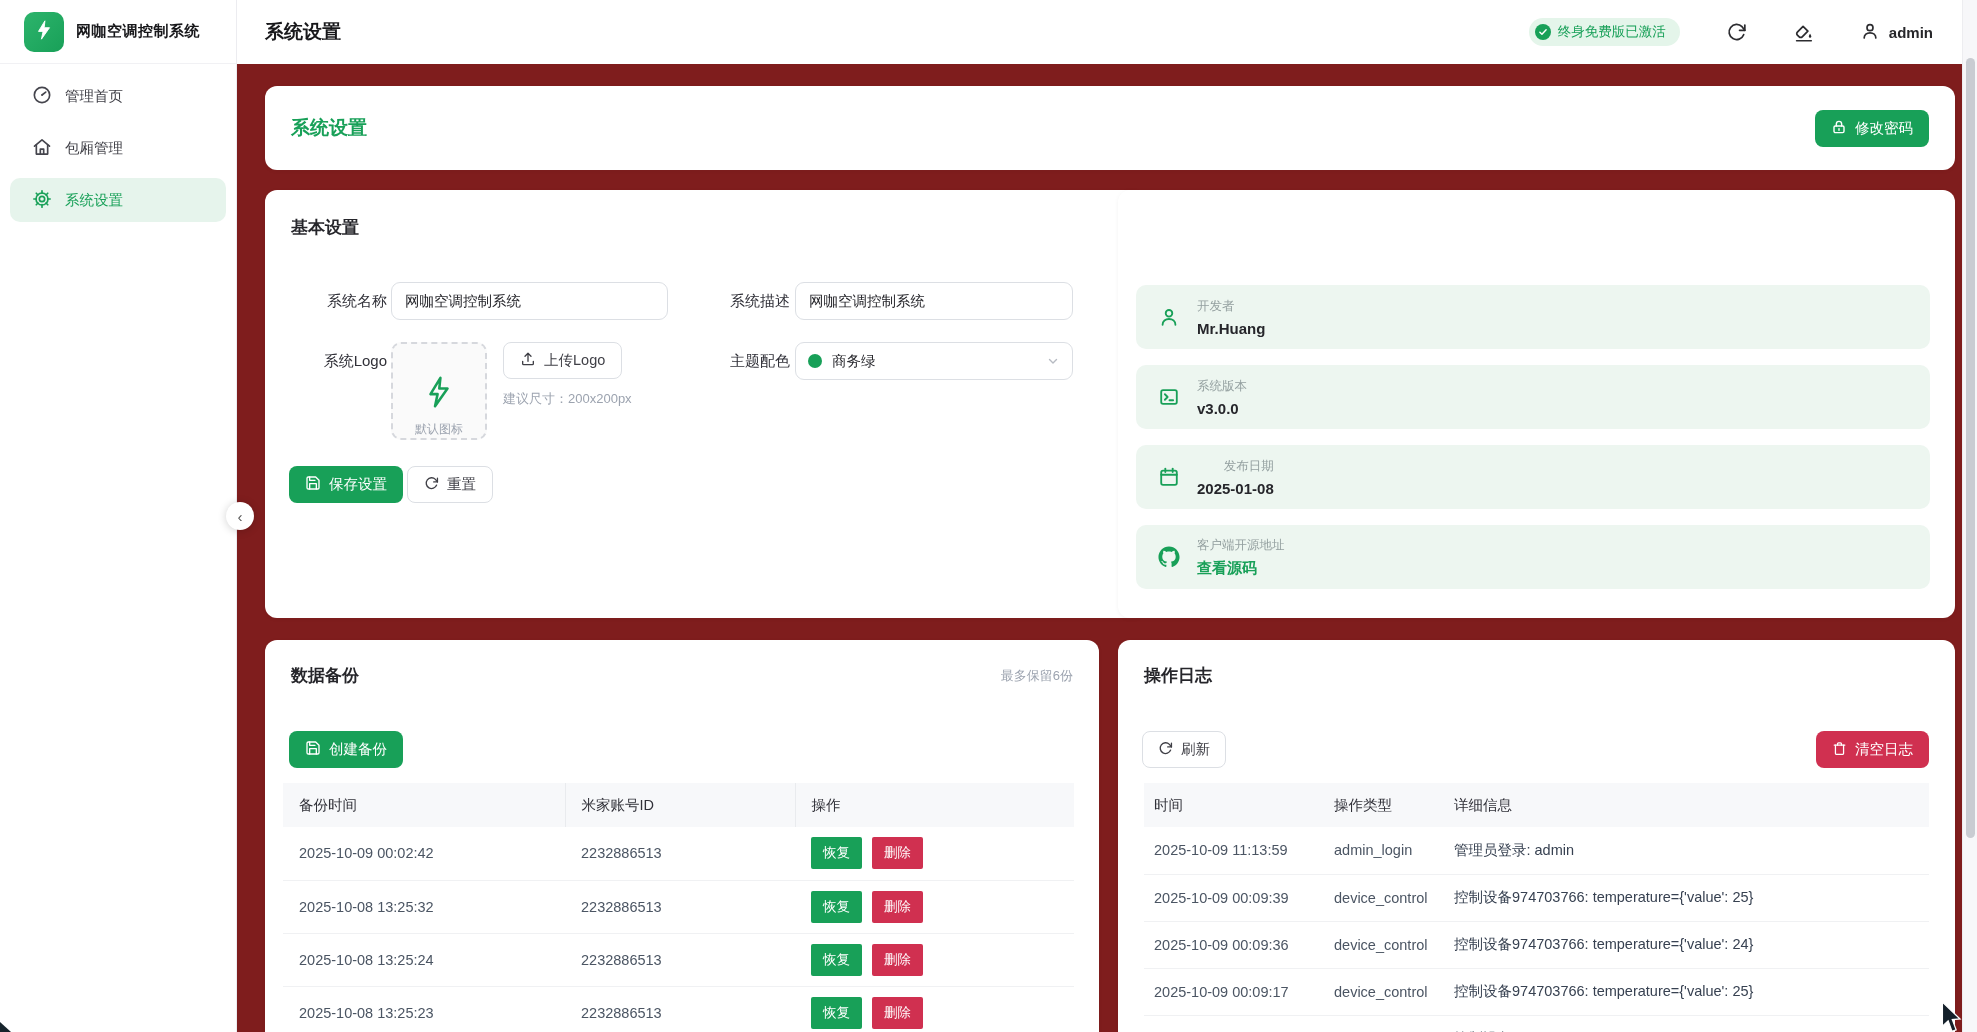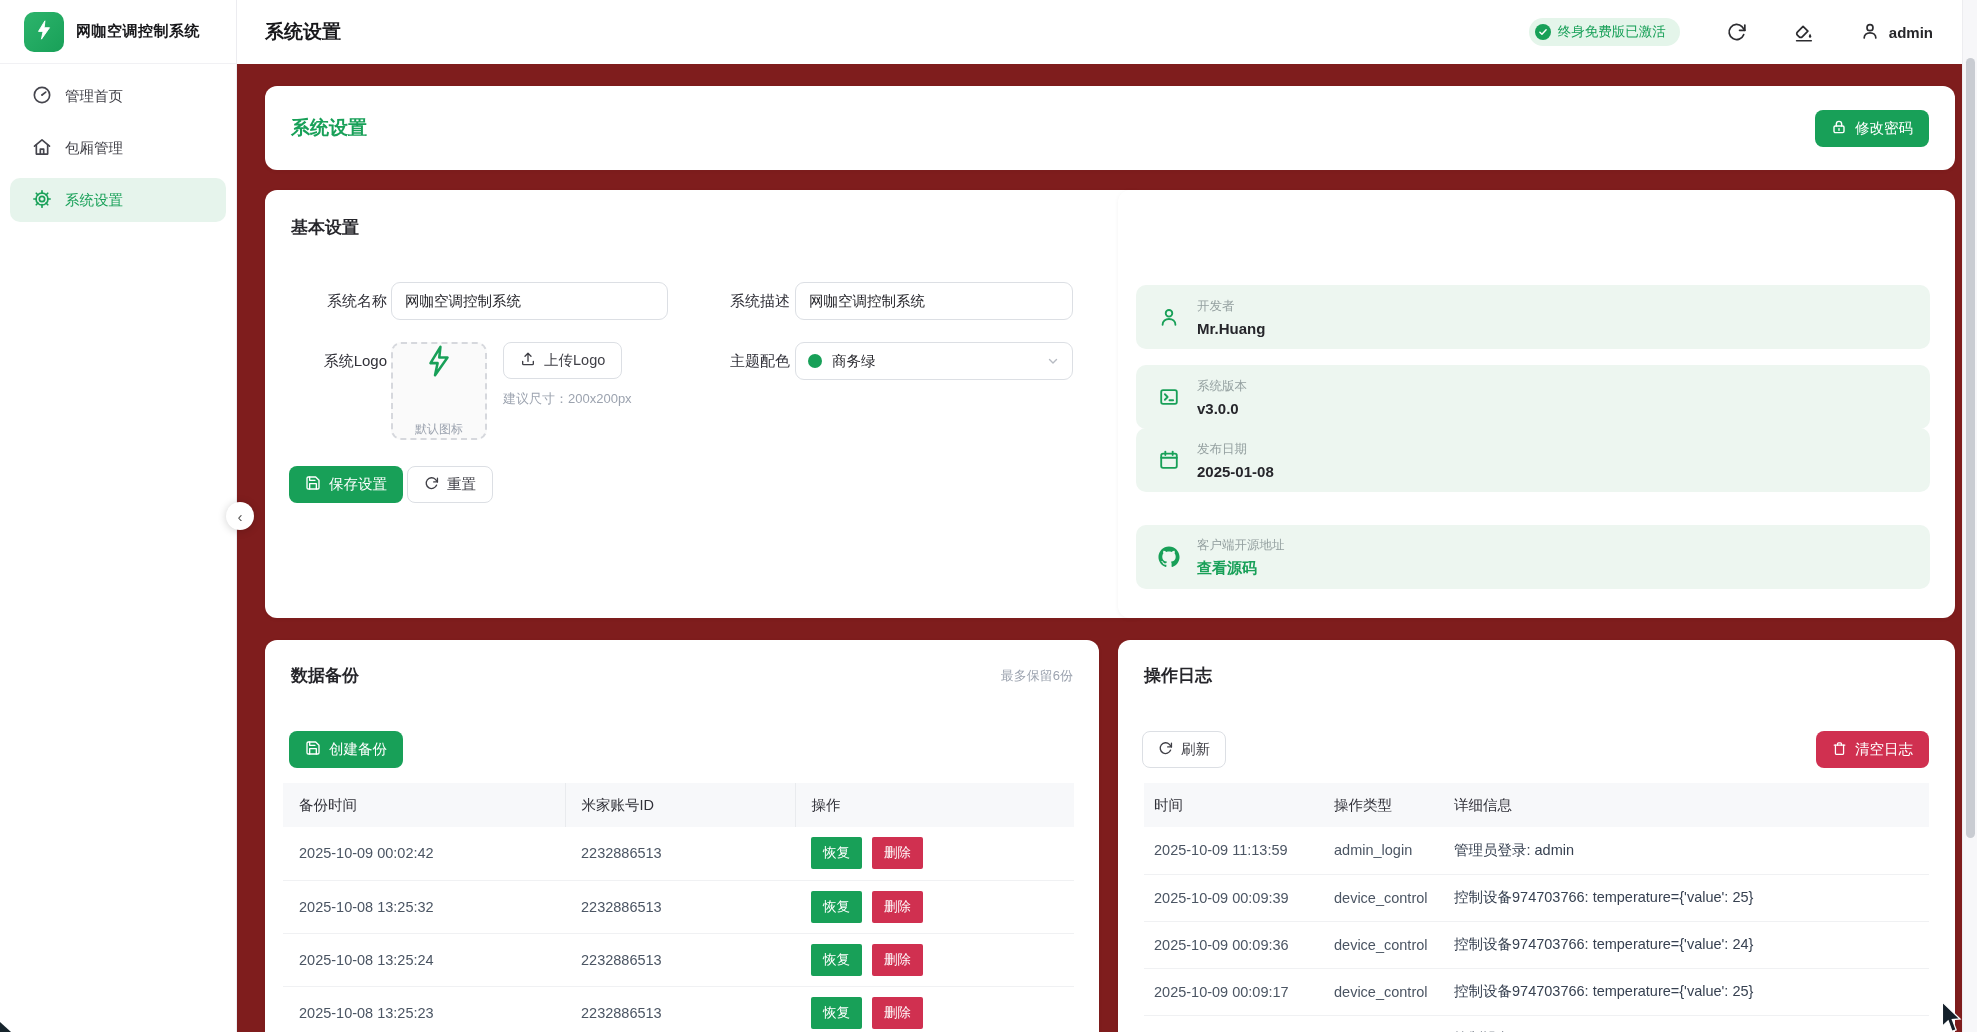--- a/index.html
+++ b/index.html
@@ -35,21 +35,21 @@
   .page-title { color:#18a058; font-size:19px; font-weight:bold; }
 
   .btn { display:inline-flex; align-items:center; justify-content:center; gap:8px; border-radius:8px; font-size:14.5px; cursor:pointer; border:none; font-family:inherit; }
   .btn-green { background:#18a058; color:#fff; }
   .btn-red { background:#d03050; color:#fff; }
   .btn-plain { background:#fff; color:#3f3f46; border:1px solid #dcdfe4; }
 
   .basic-card { left:265px; top:190px; width:880px; height:428px; padding:26px; }
   .form-label { position:absolute; height:38px; line-height:38px; font-size:15px; color:#303038; text-align:right; }
   .ipt { position:absolute; height:38px; border:1px solid #dcdfe4; border-radius:9px; padding:0 13px; font-size:14.5px; color:#26262b; background:#fff; font-family:inherit; outline:none; }
-  .logo-drop { position:absolute; left:126px; top:152px; width:96px; height:98px; border:2px dashed #d6d8dd; border-radius:10px; background:#fafafa; display:flex; flex-direction:column; align-items:center; justify-content:space-between; gap:8px; cursor:pointer; }
+  .logo-drop { position:absolute; left:126px; top:152px; width:96px; height:98px; border:2px dashed #d6d8dd; border-radius:10px; background:#fafafa; display:flex; flex-direction:column; align-items:center; justify-content:flex-end; gap:8px; cursor:pointer; }
   .logo-drop-text { font-size:12px; color:#9ca3af; }
   .upload-btn { position:absolute; left:238px; top:152px; height:37px; padding:0 16px; }
   .upload-hint { position:absolute; left:238px; top:200px; font-size:13px; color:#9ca3af; }
   .theme-select { position:absolute; left:530px; top:152px; width:278px; height:38px; border:1px solid #dcdfe4; border-radius:9px; display:flex; align-items:center; padding:0 12px; gap:10px; font-size:14.5px; color:#26262b; cursor:pointer; background:#fff; }
   .theme-dot { width:14px; height:14px; border-radius:50%; background:#18a058; }
   .theme-caret { margin-left:auto; color:#b6bac2; display:flex; }
   .save-btn { position:absolute; left:24px; top:276px; height:37px; padding:0 16px; }
   .reset-btn { position:absolute; left:142px; top:276px; height:37px; padding:0 16px; }
 
   .dev-card { left:1118px; top:190px; width:837px; height:428px; padding:26px; }
@@ -275,21 +275,21 @@
             <polyline points="7.5 9 10.5 12 7.5 15"></polyline>
             <line x1="12.5" y1="15.5" x2="16.5" y2="15.5"></line>
           </svg>
       </span>
       <div>
         <div class="dev-label">系统版本</div>
         <div class="dev-value">v3.0.0</div>
       </div>
     </div>
 
-    <div class="dev-row" style="top:238px;">
+    <div class="dev-row" style="top:255px;text-align:right;">
       <span class="dev-icon">
         <svg width="22" height="22" viewBox="0 0 24 24" fill="none" stroke="#18a058" stroke-width="2" stroke-linecap="round" stroke-linejoin="round">
             <rect x="3.5" y="5" width="17" height="15.5" rx="2"></rect>
             <line x1="3.5" y1="9.5" x2="20.5" y2="9.5"></line>
             <line x1="8" y1="2.8" x2="8" y2="6.5"></line>
             <line x1="16" y1="2.8" x2="16" y2="6.5"></line>
           </svg>
       </span>
       <div>
         <div class="dev-label">发布日期</div>

